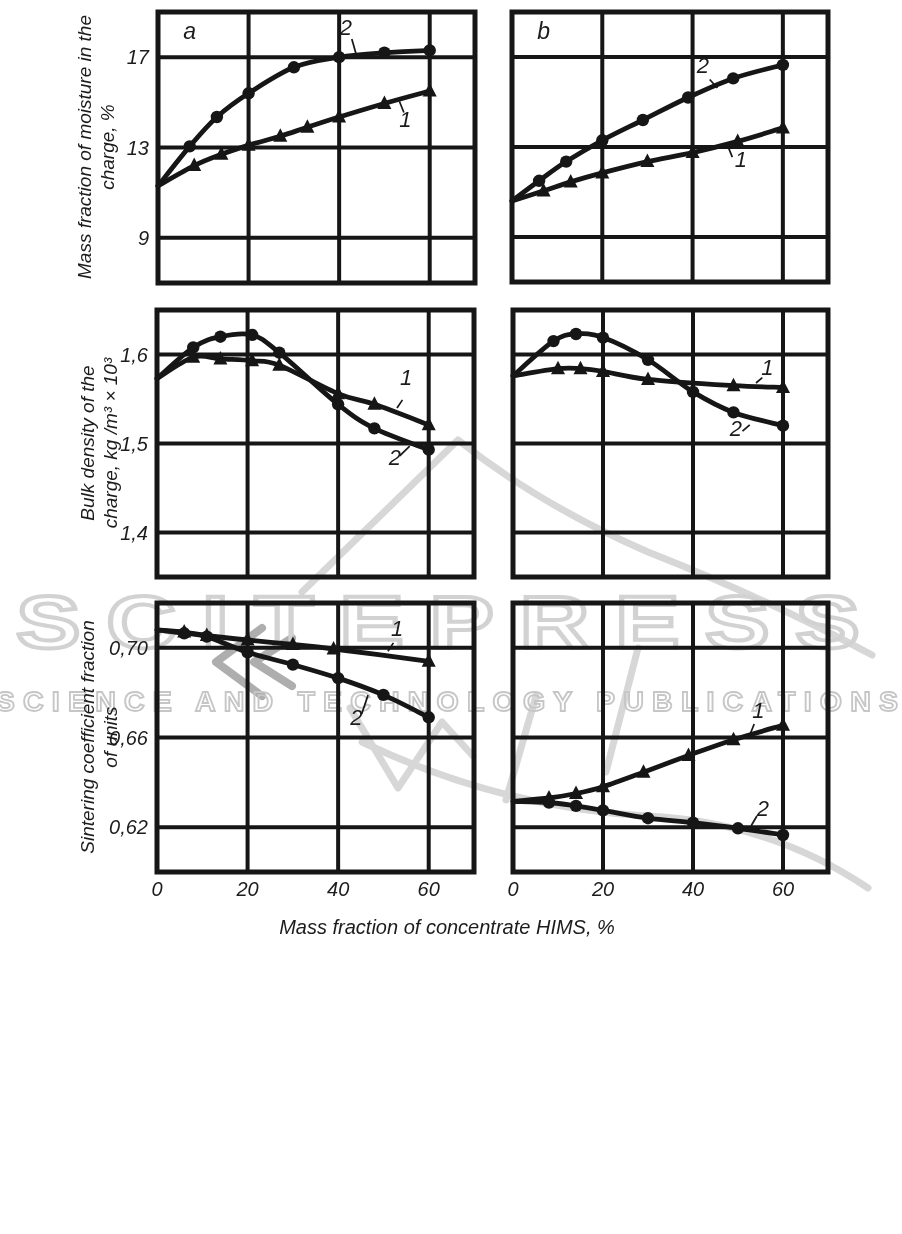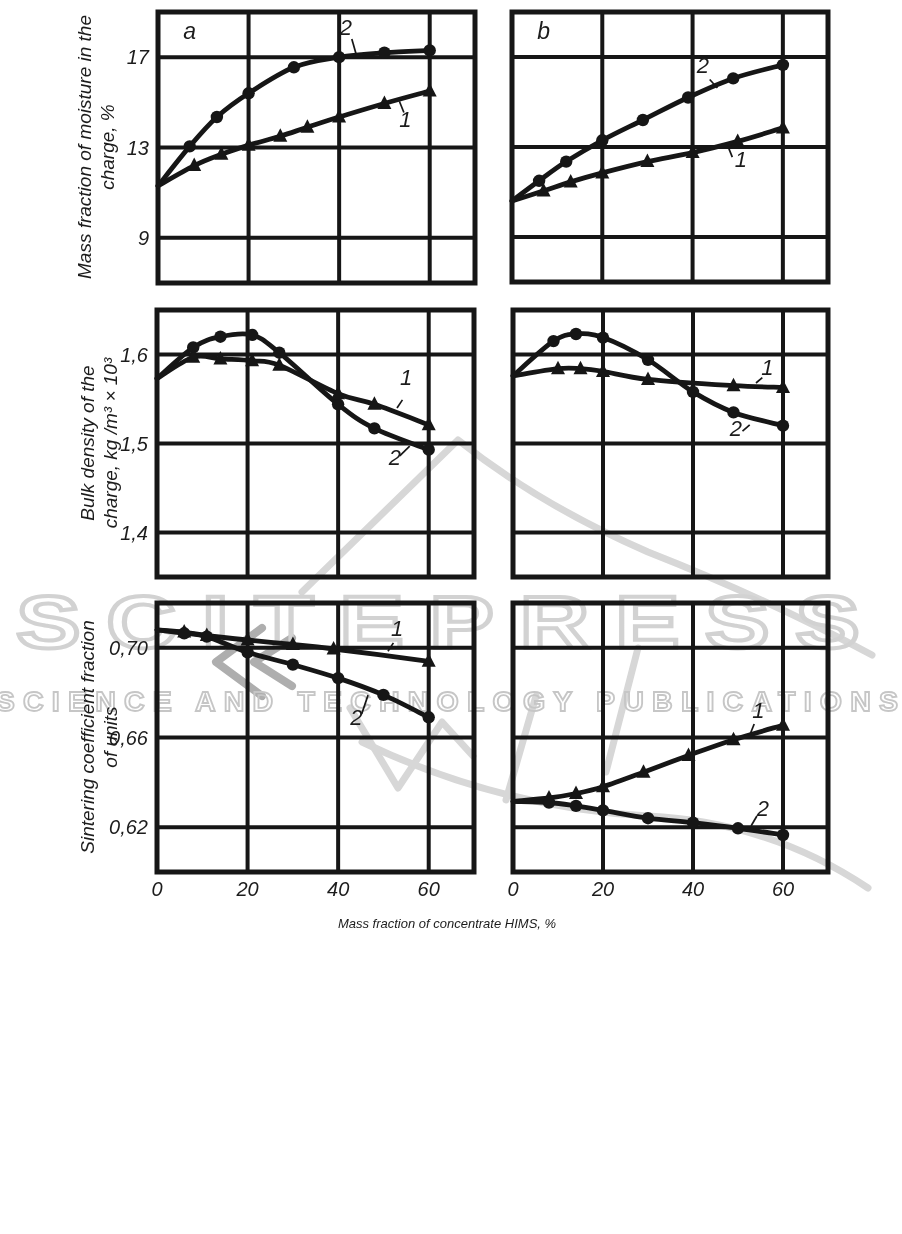--- a/index.html
+++ b/index.html
@@ -30,21 +30,21 @@
   .ytick{text-anchor:end;}
   .xtick{text-anchor:middle;}
   .slabel{font-family:"Liberation Sans",sans-serif;font-style:italic;font-size:22px;fill:#1c1c1c;text-anchor:middle;}
   .panel{font-family:"Liberation Sans",sans-serif;font-style:italic;font-size:23px;fill:#1c1c1c;text-anchor:middle;}
   
   .ylabel{position:absolute;width:300px;text-align:center;font-style:italic;font-size:19px;
           line-height:23px;color:#1c1c1c;transform:rotate(-90deg);transform-origin:50% 50%;
           white-space:nowrap;}
   .ylabel span{display:block;}
   .x-title{position:absolute;left:157px;top:916px;width:580px;text-align:center;
-           font-style:italic;font-size:13px;color:#1c1c1c;}
+           font-style:italic;font-size:20px;color:#1c1c1c;}
 </style>
 </head>
 <body>
 
 <div class="page">
 
   <svg class="wm-logo" width="902" height="1234" viewBox="0 0 902 1234">
     <g stroke="#d7d7d7" stroke-width="7" fill="none" stroke-linecap="round" stroke-linejoin="round">
       <path d="M 302,592 L 458,440 Q 540,505 648,552 Q 770,600 872,655"></path>
       <path d="M 350,708 L 398,788 L 442,722 L 473,756"></path>

